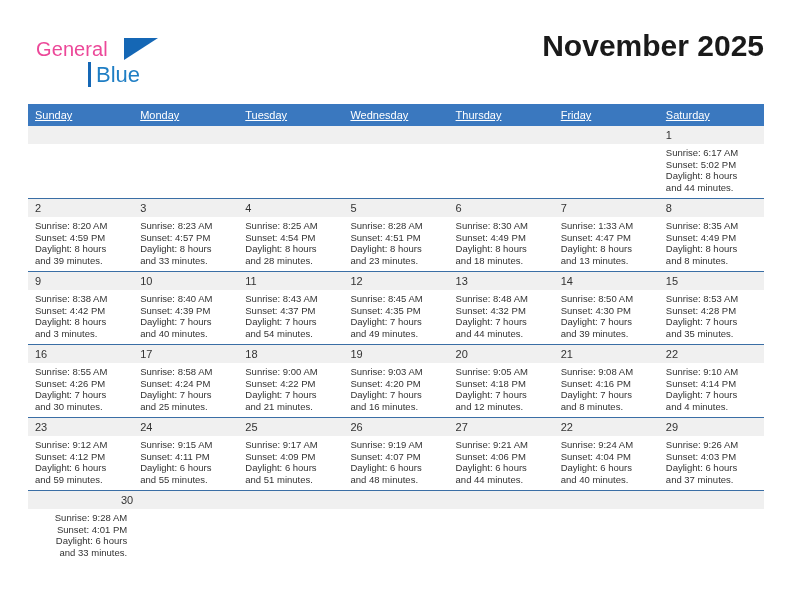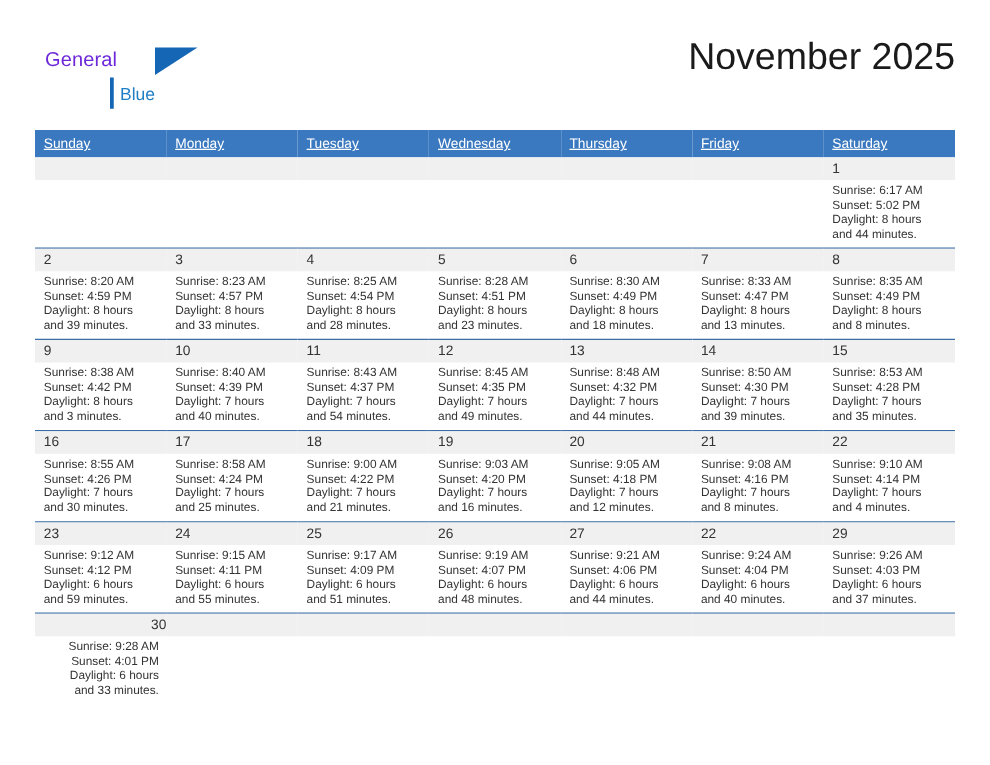--- a/index.html
+++ b/index.html
@@ -35,39 +35,39 @@
     position: absolute;
     left: 8px;
     top: 8px;
     width: 180px;
     height: 56px;
   }
   .brand-row1 {
     position: relative;
     height: 26px;
     line-height: 26px;
-    font-size: 16px;
-    color: #6d28d9;
+    font-size: 20px;
+    color: #ec4899;
     letter-spacing: 0.1px;
     white-space: nowrap;
   }
   .brand-tri {
     position: absolute;
     left: 88px;
     top: 2px;
     width: 0;
     height: 0;
     border-left: 34px solid #1567b5;
     border-bottom: 22px solid transparent;
   }
   .brand-row2 {
     position: absolute;
     left: 60px;
     top: 26px;
-    font-size: 14px;
+    font-size: 22px;
     line-height: 26px;
     color: #1f7ec4;
     white-space: nowrap;
   }
   .brand-bar {
     position: absolute;
     left: 52px;
     top: 26px;
     width: 3px;
     height: 25px;
@@ -77,21 +77,21 @@
   .title-block {
     position: absolute;
     right: 0;
     top: 0;
     text-align: right;
   }
   .cal-title {
     font-size: 30px;
     line-height: 36px;
     color: #1a1a1a;
-    font-weight: normal;
+    font-weight: bold;
     margin: 0;
     white-space: nowrap;
   }
   .cal-subtitle {
     margin-top: 8px;
     font-size: 15px;
     line-height: 18px;
     color: #1a1a1a;
     white-space: nowrap;
   }
@@ -286,21 +286,21 @@
                 <div>Sunset: 4:49 PM</div>
                 <div>Daylight: 8 hours</div>
                 <div>and 18 minutes.</div>
               </div>
             </div>
           </td>
           <td>
             <div class="cell">
               <div class="daynum-band">7</div>
               <div class="cell-body">
-                <div>Sunrise: 8:33 AM</div>
+                <div>Sunrise: 1:33 AM</div>
                 <div>Sunset: 4:47 PM</div>
                 <div>Daylight: 8 hours</div>
                 <div>and 13 minutes.</div>
               </div>
             </div>
           </td>
           <td>
             <div class="cell">
               <div class="daynum-band">8</div>
               <div class="cell-body">

